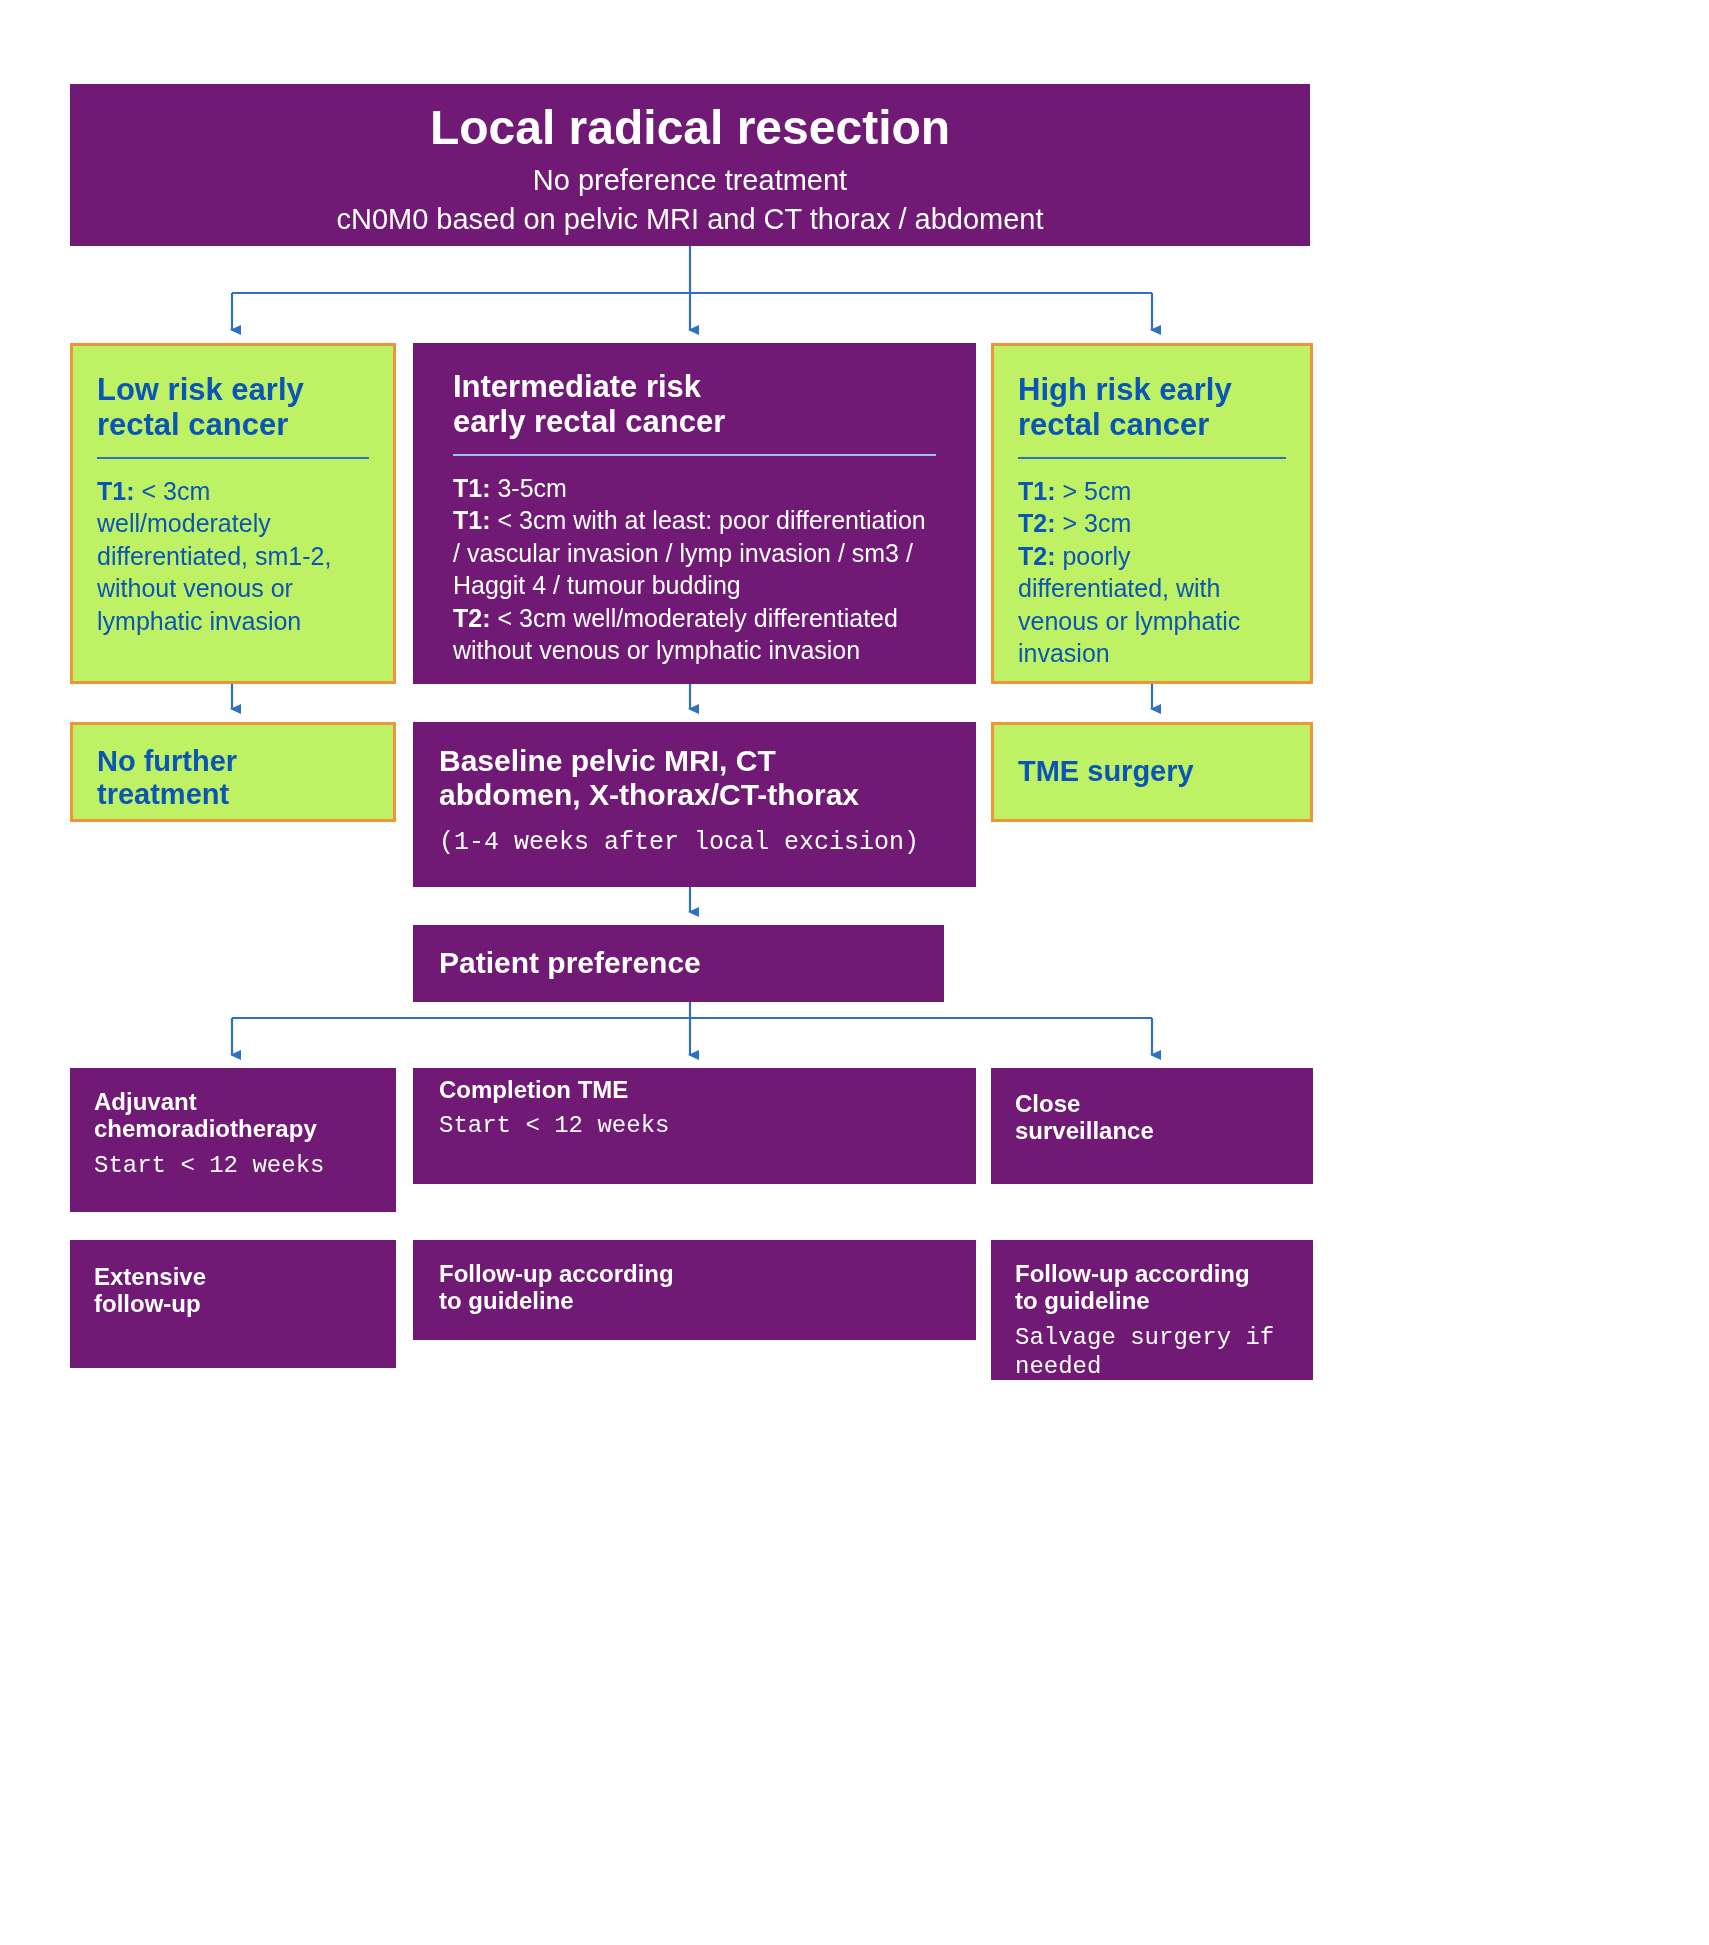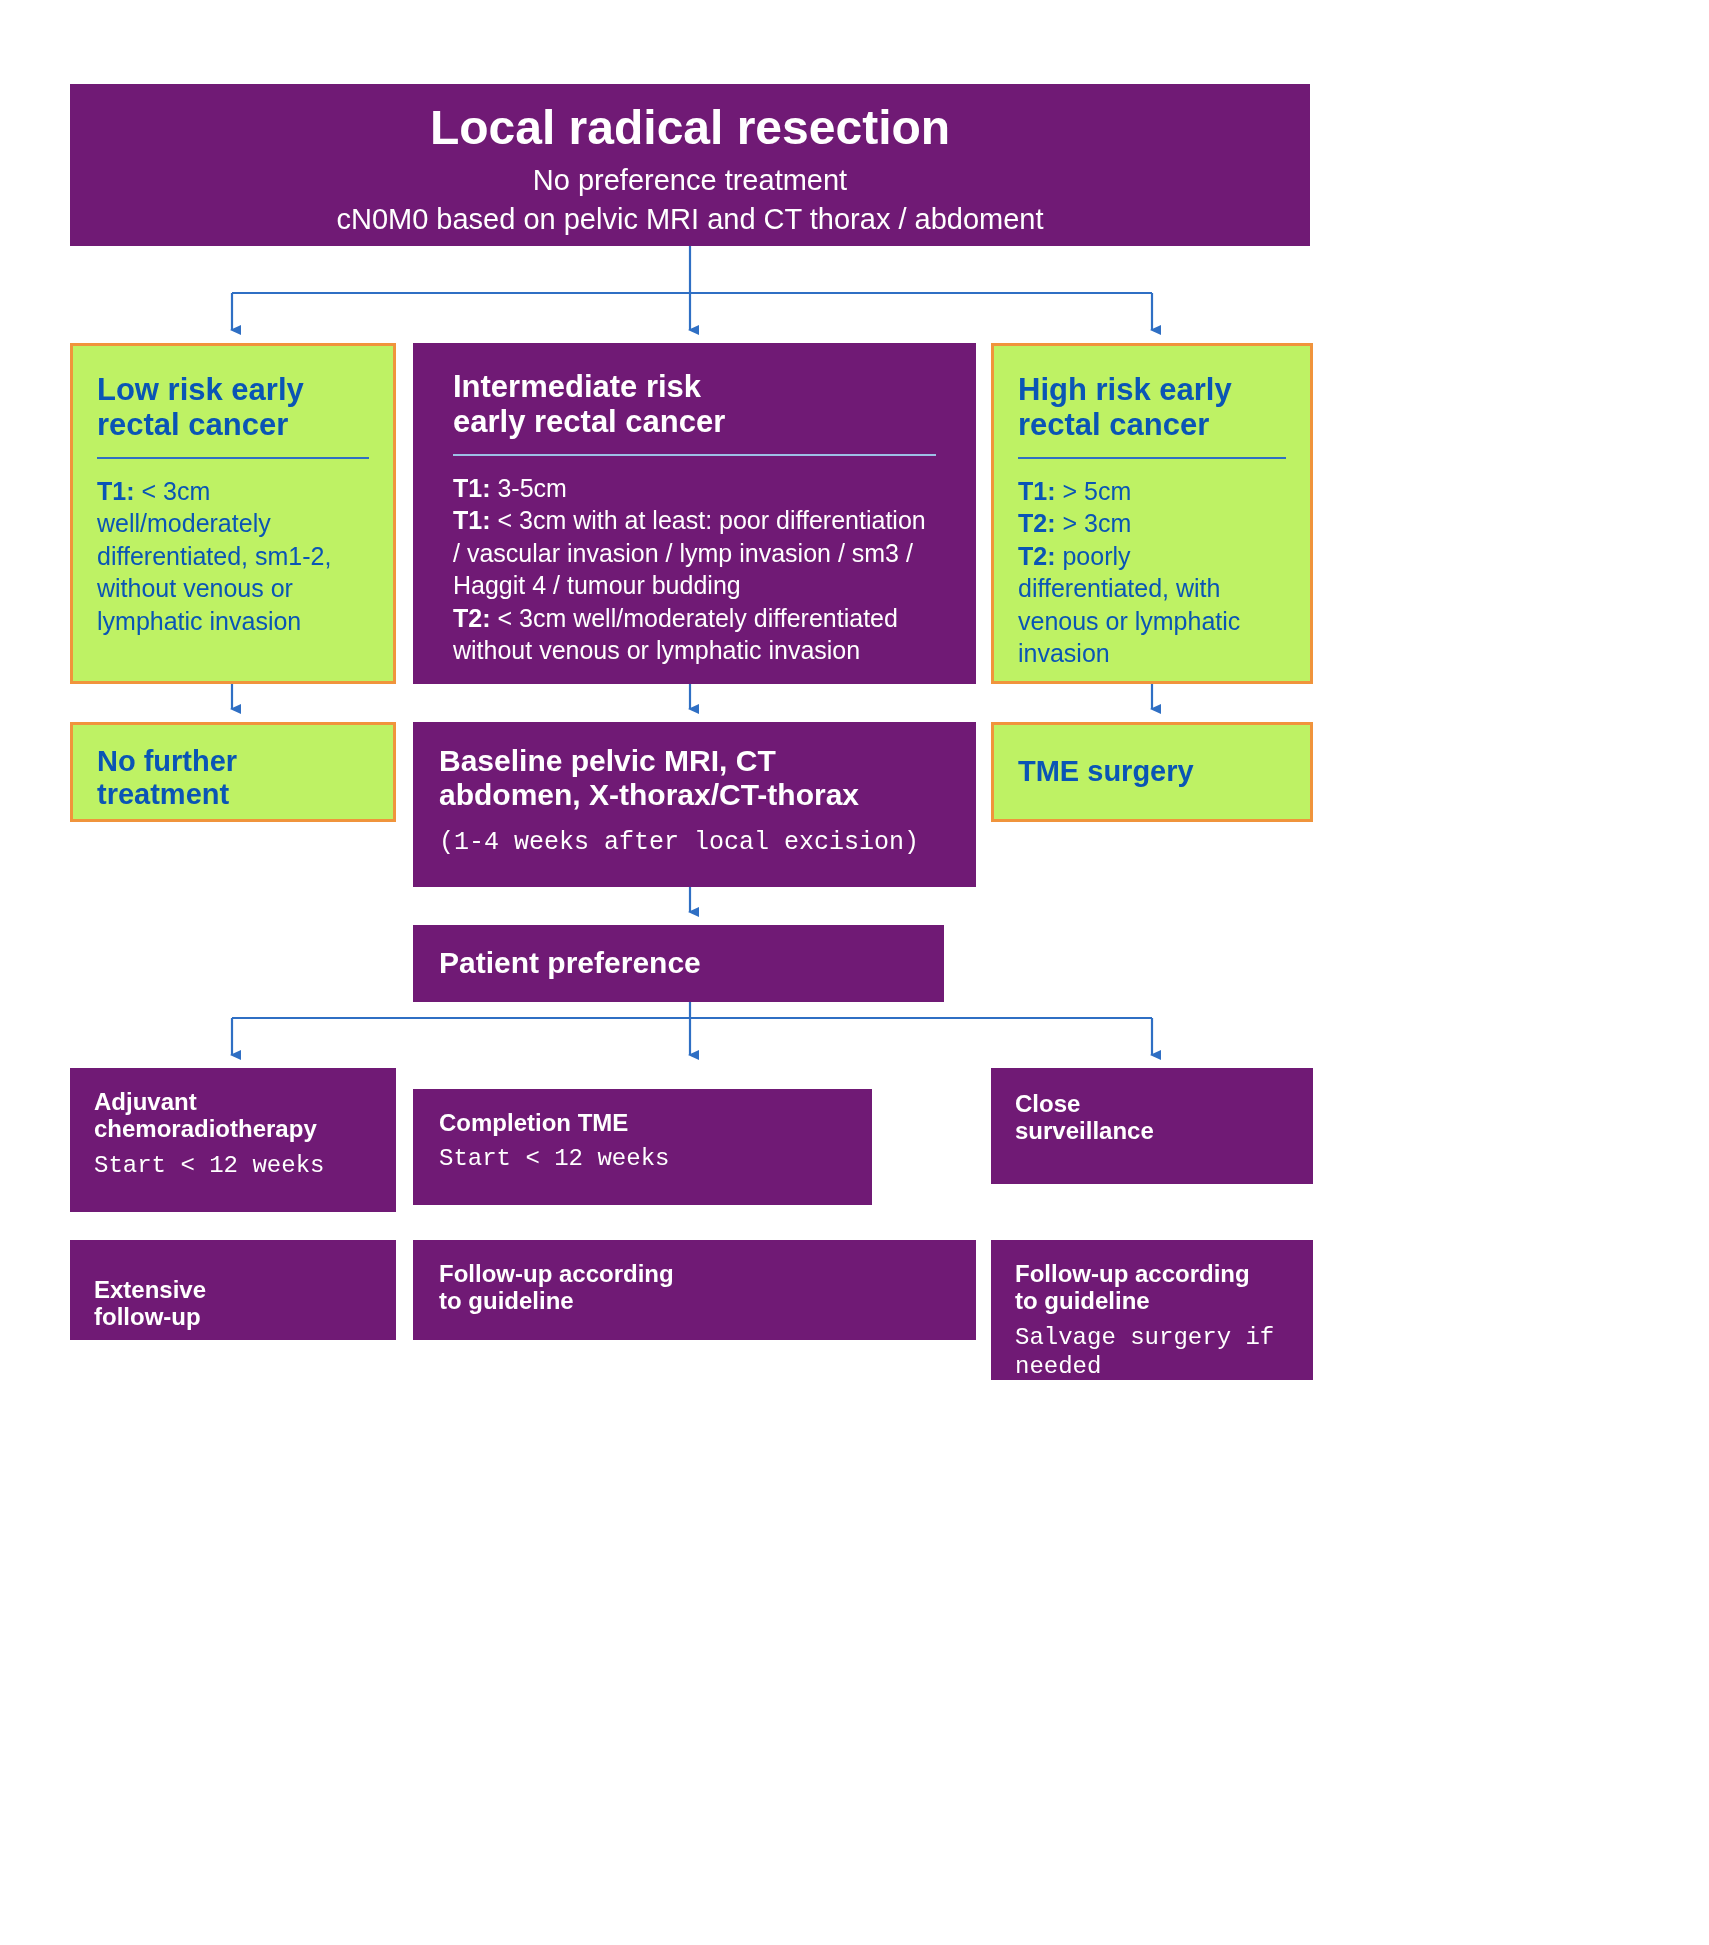--- a/index.html
+++ b/index.html
@@ -115,33 +115,32 @@
     padding: 0 26px;
     display: flex; align-items: center;
   }
 
   
   #opt-adjuvant {
     left: 70px; top: 1068px; width: 326px; height: 144px;
     padding: 20px 24px;
   }
   #opt-completion {
-    left: 413px; top: 1068px; width: 459px; height: 116px;
-    padding: 20px 26px;
-    margin-top: 21px;
+    left: 413px; top: 1068px; width: 563px; height: 116px;
+    padding: 8px 26px;
   }
   #opt-close {
     left: 991px; top: 1068px; width: 322px; height: 116px;
     padding: 22px 24px;
   }
 
   
   #fu-extensive {
-    left: 70px; top: 1240px; width: 326px; height: 100px;
-    padding: 36px 24px;
+    left: 70px; top: 1240px; width: 326px; height: 128px;
+    padding: 23px 24px;
   }
   #fu-guideline {
     left: 413px; top: 1240px; width: 563px; height: 100px;
     padding: 20px 26px;
   }
   #fu-guideline-salvage {
     left: 991px; top: 1240px; width: 322px; height: 140px;
     padding: 20px 24px;
   }
 

